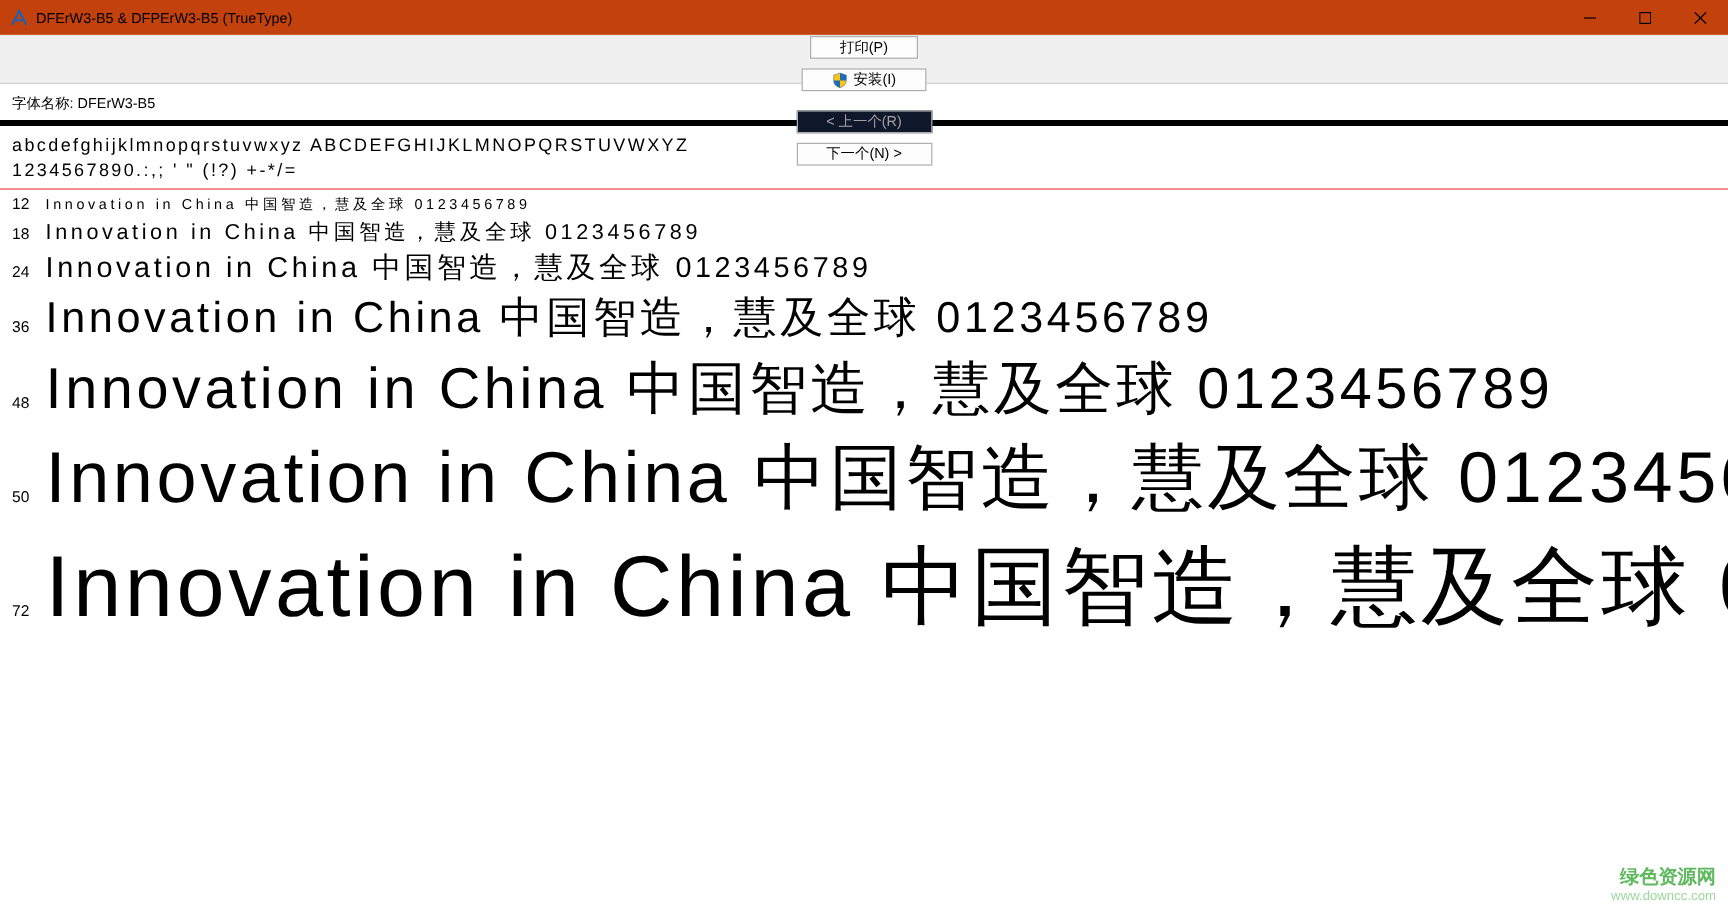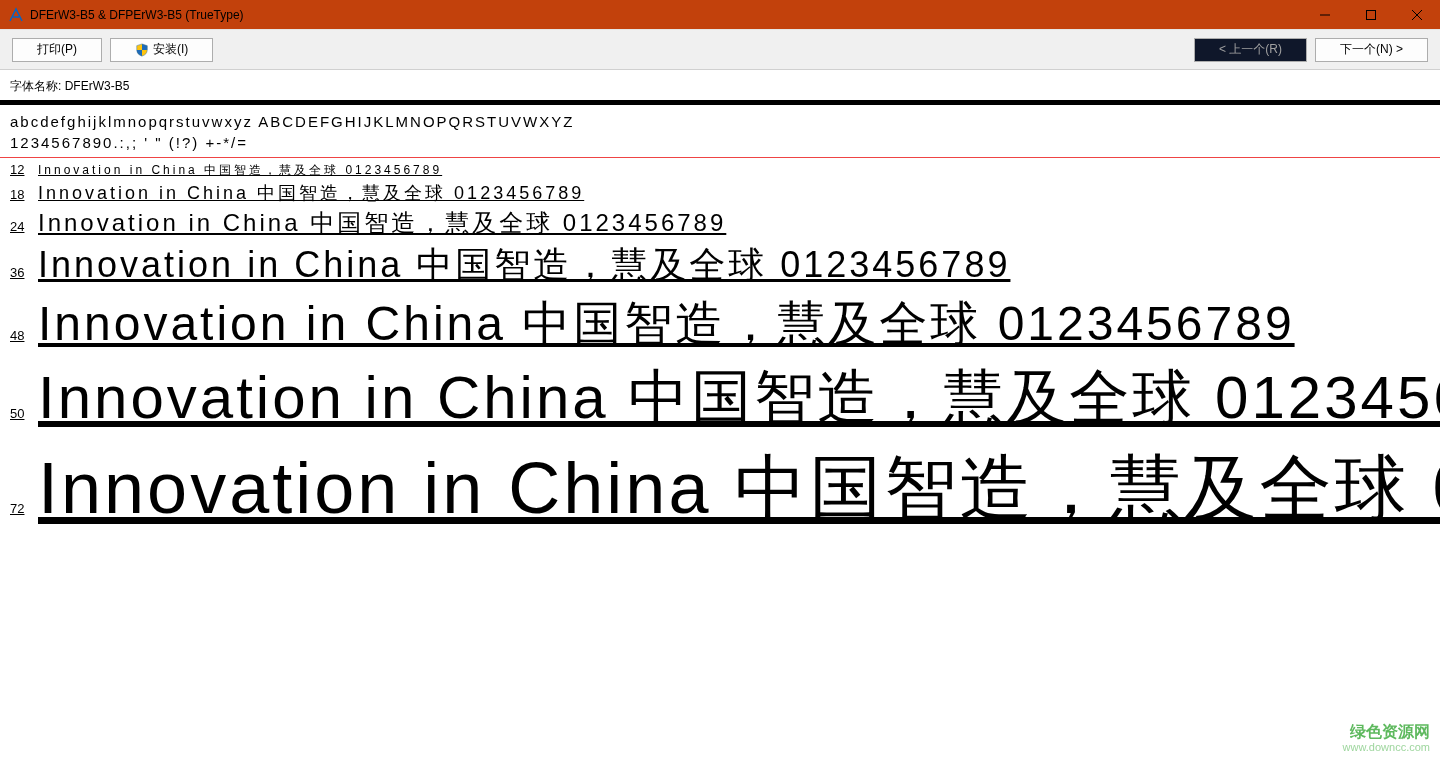--- a/index.html
+++ b/index.html
@@ -51,20 +51,21 @@
       cursor: pointer;
     }
     .toolbar {
       height: 40px;
       background: #f0f0f0;
       border-bottom: 1px solid #d0d0d0;
       display: flex;
       align-items: center;
       padding: 0 12px;
       gap: 8px;
+      flex-direction: column;
     }
     .btn {
       height: 24px;
       padding: 0 24px;
       background: #fdfdfd;
       border: 1px solid #adadad;
       font-size: 12px;
       cursor: pointer;
       display: flex;
       align-items: center;
@@ -92,21 +93,20 @@
       font-family: "Comic Sans MS", cursive, sans-serif;
       font-size: 15px;
       line-height: 1.4;
       border-bottom: 1px solid #ef4444;
       letter-spacing: 2px;
     }
     .samples {
       padding: 4px 10px;
       white-space: nowrap;
       overflow: hidden;
-      text-decoration: underline;
     }
     .sample-row {
       display: flex;
       align-items: baseline;
       margin-bottom: 2px;
     }
     .sample-size {
       font-size: 13px;
       font-family: "Segoe UI", sans-serif;
       width: 28px;

